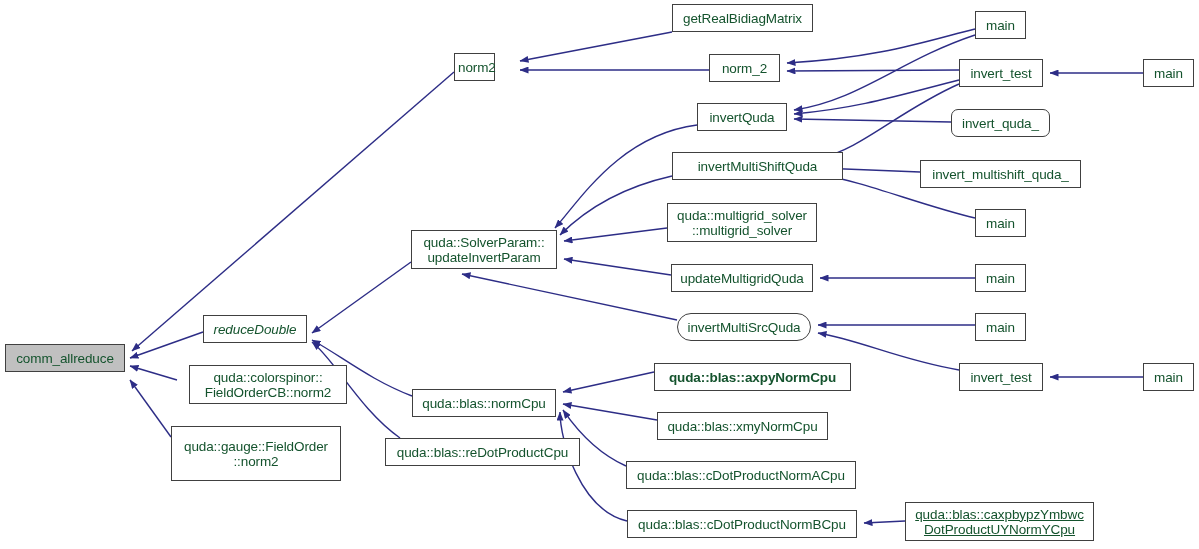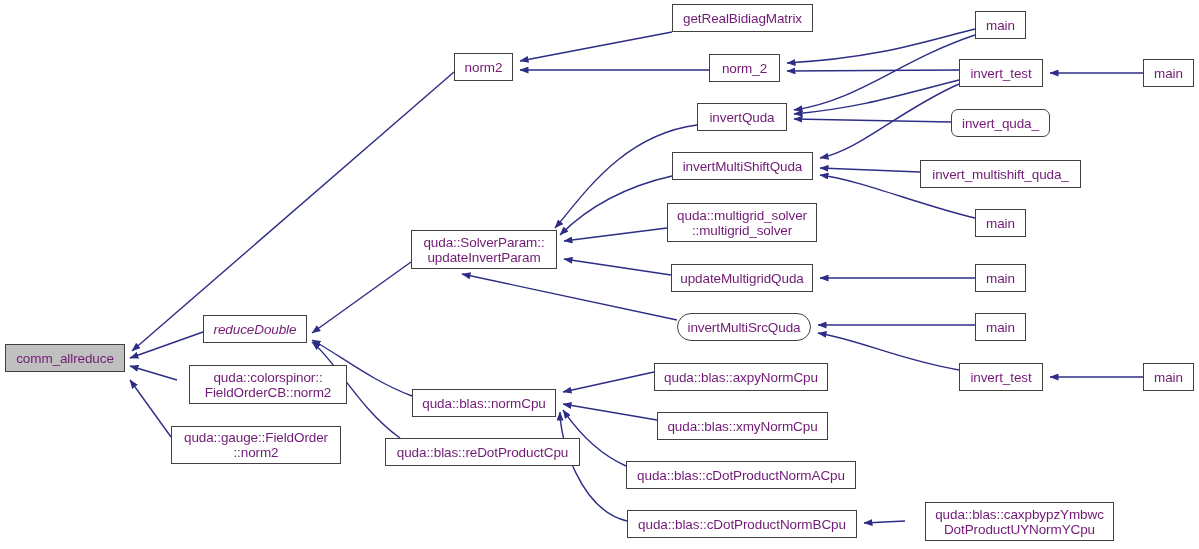--- a/index.html
+++ b/index.html
@@ -21,21 +21,21 @@
     top: 0;
     width: 1199px;
     height: 549px;
     pointer-events: none;
   }
   .node {
     position: absolute;
     box-sizing: border-box;
     border: 1px solid #404040;
     background: #ffffff;
-    color: #701a75;
+    color: #14532d;
     font-size: 13.5px;
     line-height: 15px;
     display: flex;
     align-items: center;
     justify-content: center;
     text-align: center;
     white-space: pre-line;
     letter-spacing: -0.1px;
   }
   .node.highlight {
@@ -89,45 +89,45 @@
       <path d="M 657,420 L 563,404" fill="none" stroke="#2d2d86" stroke-width="1.4" marker-end="url(#arrowhead)"></path>
       <path d="M 626,466 C 590,450 570,420 563,410" fill="none" stroke="#2d2d86" stroke-width="1.4" marker-end="url(#arrowhead)"></path>
       <path d="M 627,521 C 580,510 560,440 560,412" fill="none" stroke="#2d2d86" stroke-width="1.4" marker-end="url(#arrowhead)"></path>
       <path d="M 905,521 L 864,523" fill="none" stroke="#2d2d86" stroke-width="1.4" marker-end="url(#arrowhead)"></path>
     </svg>
   <div id="node-layer">
       <div class="node highlight" style="left: 5px; top: 344px; width: 120px; height: 28px;"><span class="node-label">comm_allreduce</span></div>
       <div class="node" style="left: 203px; top: 315px; width: 104px; height: 28px; font-style: italic;"><span class="node-label">reduceDouble</span></div>
       <div class="node" style="left: 177px; top: 365px; width: 158px; height: 39px; margin-left: 12px;"><span class="node-label">quda::colorspinor::
 FieldOrderCB::norm2</span></div>
-      <div class="node" style="left: 171px; top: 426px; width: 170px; height: 38px;"><span class="node-label">quda::gauge::FieldOrder
+      <div class="node" style="left: 171px; top: 426px; width: 170px; height: 55px;"><span class="node-label">quda::gauge::FieldOrder
 ::norm2</span></div>
-      <div class="node" style="left: 454px; top: 53px; width: 59px; height: 28px;"><span class="node-label">norm2</span></div>
+      <div class="node" style="left: 454px; top: 53px; width: 41px; height: 28px;"><span class="node-label">norm2</span></div>
       <div class="node" style="left: 672px; top: 4px; width: 141px; height: 28px;"><span class="node-label">getRealBidiagMatrix</span></div>
       <div class="node" style="left: 709px; top: 54px; width: 71px; height: 28px;"><span class="node-label">norm_2</span></div>
       <div class="node" style="left: 975px; top: 11px; width: 51px; height: 28px;"><span class="node-label">main</span></div>
       <div class="node" style="left: 959px; top: 59px; width: 84px; height: 28px;"><span class="node-label">invert_test</span></div>
       <div class="node" style="left: 1143px; top: 59px; width: 51px; height: 28px;"><span class="node-label">main</span></div>
       <div class="node" style="left: 697px; top: 103px; width: 90px; height: 28px;"><span class="node-label">invertQuda</span></div>
       <div class="node" style="left: 951px; top: 109px; width: 99px; height: 28px; border-radius: 7px;"><span class="node-label">invert_quda_</span></div>
-      <div class="node" style="left: 672px; top: 152px; width: 141px; height: 28px;"><span class="node-label">invertMultiShiftQuda</span></div>
+      <div class="node" style="left: 672px; top: 152px; width: 171px; height: 28px;"><span class="node-label">invertMultiShiftQuda</span></div>
       <div class="node" style="left: 920px; top: 160px; width: 161px; height: 28px;"><span class="node-label">invert_multishift_quda_</span></div>
       <div class="node" style="left: 667px; top: 203px; width: 150px; height: 39px;"><span class="node-label">quda::multigrid_solver
 ::multigrid_solver</span></div>
       <div class="node" style="left: 975px; top: 209px; width: 51px; height: 28px;"><span class="node-label">main</span></div>
       <div class="node" style="left: 411px; top: 230px; width: 146px; height: 39px;"><span class="node-label">quda::SolverParam::
 updateInvertParam</span></div>
       <div class="node" style="left: 671px; top: 264px; width: 142px; height: 28px;"><span class="node-label">updateMultigridQuda</span></div>
       <div class="node" style="left: 975px; top: 264px; width: 51px; height: 28px;"><span class="node-label">main</span></div>
       <div class="node" style="left: 677px; top: 313px; width: 134px; height: 28px; border-radius: 14px;"><span class="node-label">invertMultiSrcQuda</span></div>
       <div class="node" style="left: 975px; top: 313px; width: 51px; height: 28px;"><span class="node-label">main</span></div>
       <div class="node" style="left: 959px; top: 363px; width: 84px; height: 28px;"><span class="node-label">invert_test</span></div>
       <div class="node" style="left: 1143px; top: 363px; width: 51px; height: 28px;"><span class="node-label">main</span></div>
-      <div class="node" style="left: 654px; top: 363px; width: 174px; height: 28px;"><span class="node-label">quda::blas::axpyNormCpu</span></div>
+      <div class="node" style="left: 654px; top: 363px; width: 197px; height: 28px; font-weight: bold;"><span class="node-label">quda::blas::axpyNormCpu</span></div>
       <div class="node" style="left: 412px; top: 389px; width: 144px; height: 28px;"><span class="node-label">quda::blas::normCpu</span></div>
       <div class="node" style="left: 657px; top: 412px; width: 171px; height: 28px;"><span class="node-label">quda::blas::xmyNormCpu</span></div>
       <div class="node" style="left: 385px; top: 438px; width: 195px; height: 28px;"><span class="node-label">quda::blas::reDotProductCpu</span></div>
       <div class="node" style="left: 626px; top: 461px; width: 230px; height: 28px;"><span class="node-label">quda::blas::cDotProductNormACpu</span></div>
       <div class="node" style="left: 627px; top: 510px; width: 230px; height: 28px;"><span class="node-label">quda::blas::cDotProductNormBCpu</span></div>
-      <div class="node" style="left: 925px; top: 502px; width: 189px; height: 39px;"><span class="node-label">quda::blas::caxpbypzYmbwc
+      <div class="node" style="left: 905px; top: 502px; width: 189px; height: 39px; text-decoration: underline;"><span class="node-label">quda::blas::caxpbypzYmbwc
 DotProductUYNormYCpu</span></div>
     </div>
 </div>
 
 </body></html>

